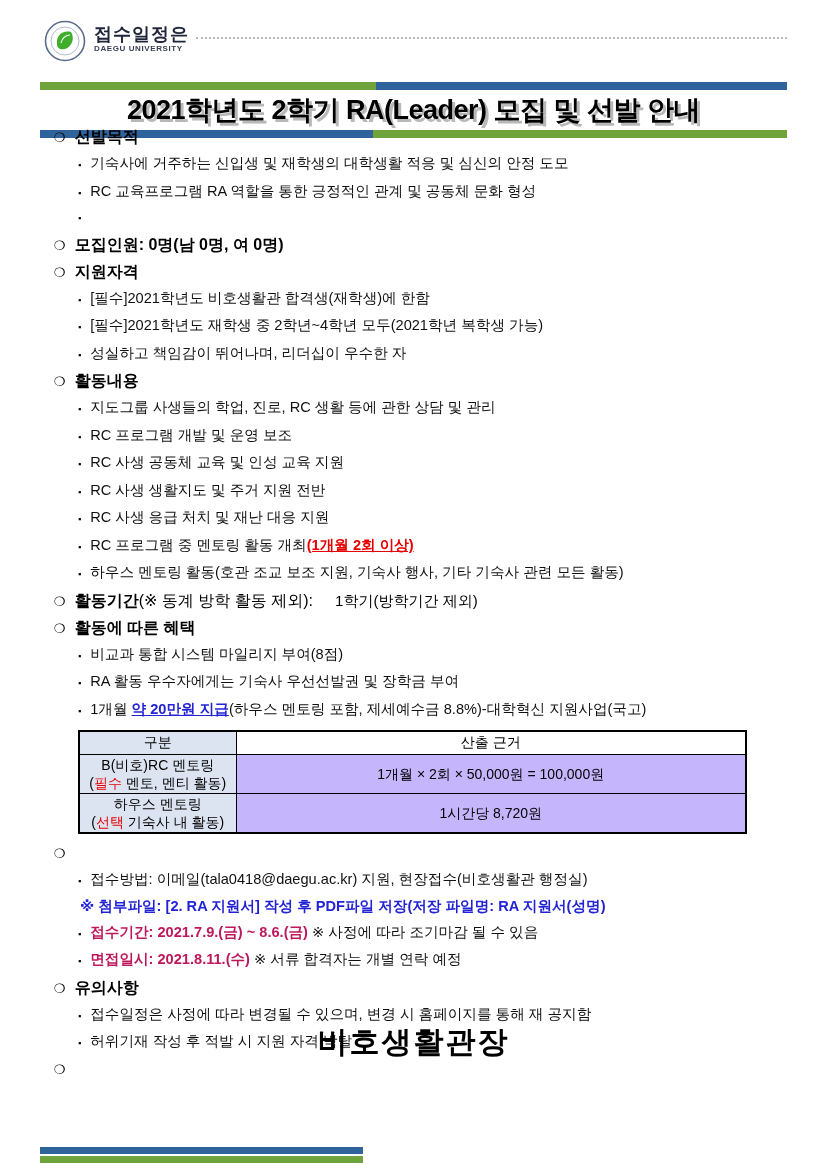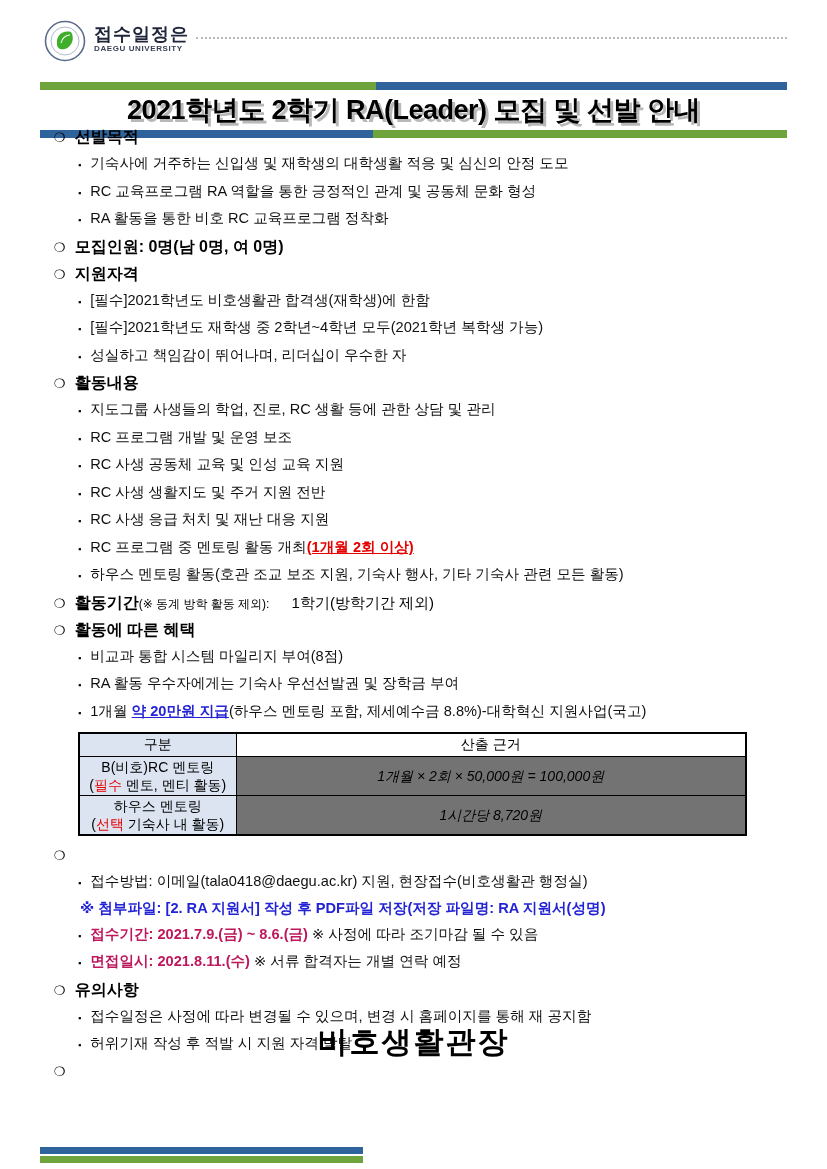--- a/index.html
+++ b/index.html
@@ -23,41 +23,41 @@
   .bar-bottom { background:linear-gradient(to right,#2f639b 0 44.6%,#6fa43c 44.6%); }
   .doc-title {
     text-align:center; font-size:27px; font-weight:900; letter-spacing:-0.5px;
     line-height:38px; color:#000; text-shadow:3px 3px 0 #b8b8b8; margin:1px 0;
   }
   
   main { position:absolute; top:124px; left:40px; width:747px; }
   .sec { display:flex; align-items:baseline; gap:9px; margin-left:14px;
          font-size:16px; font-weight:bold; line-height:26px; }
   .sec .m { font-size:13px; font-weight:bold; }
-  .sec .small-note { font-size:12px; font-weight:normal; }
+  .sec .small-note { font-size:16px; font-weight:normal; }
   .sec .normal { font-weight:normal; font-size:15px;margin-left:18px; }
   ul.blist { list-style:none; padding-left:38px; }
   ul.blist li { display:flex; align-items:baseline; gap:9px;
                 font-size:14.6px; line-height:25.5px; color:#101010; }
   ul.blist li .b { font-size:9px; color:#000; }
   ul.blist li.no-marker { padding-left:2px; }
   .red-bu  { color:#e60000; font-weight:bold; text-decoration:underline; }
   .red-b   { color:#be185d; font-weight:bold; }
   .red     { color:#e60000; }
   .blue-bu { color:#2323d6; font-weight:bold; text-decoration:underline; }
   .blue-b  { color:#2323d6; font-weight:bold;text-align:center; }
   
   table.pay { border-collapse:collapse; margin:6px 0 7px 38px; width:669px;
               table-layout:fixed; border:2px solid #000; }
   table.pay th, table.pay td { border:1px solid #000; text-align:center;
               font-size:14px; padding:1px 4px; }
   table.pay th { font-weight:normal; height:23px; }
   table.pay .c1 { width:157px; background:#dce4f2; }
   table.pay td { height:37px; line-height:18px; }
-  table.pay td.c2 { background:#737373;font-style:italic; }
+  table.pay td.c2 { background:#c4b5fd; }
   table.pay th.c2h { background:#fff; }
   
   .sign { position:absolute; top:1022px; left:0; width:100%; text-align:center;
           font-size:30px; font-weight:900; letter-spacing:2px; color:#000; }
   .foot-bar-blue  { position:absolute; left:40px; top:1147px; width:323px; height:7px; background:#2f639b; }
   .foot-bar-green { position:absolute; left:40px; top:1156px; width:323px; height:7px; background:#6fa43c; }
 </style>
 </head>
 <body>
 
@@ -93,21 +93,20 @@
       <li>
           <span class="b">▪</span>
           <span>기숙사에 거주하는 신입생 및 재학생의 대학생활 적응 및 심신의 안정 도모</span>
         </li>
       <li>
           <span class="b">▪</span>
           <span>RC 교육프로그램 RA 역할을 통한 긍정적인 관계 및 공동체 문화 형성</span>
         </li>
       <li>
           <span class="b">▪</span>
-          <span>RA 활동을 통한 비호 RC 교육프로그램 정착화</span>
         </li>
     </ul>
 
     <div class="sec">
       <span class="m">❍</span>
       <span>모집인원: 0명(남 0명, 여 0명)</span>
     </div>
 
     <div class="sec">
       <span class="m">❍</span>

